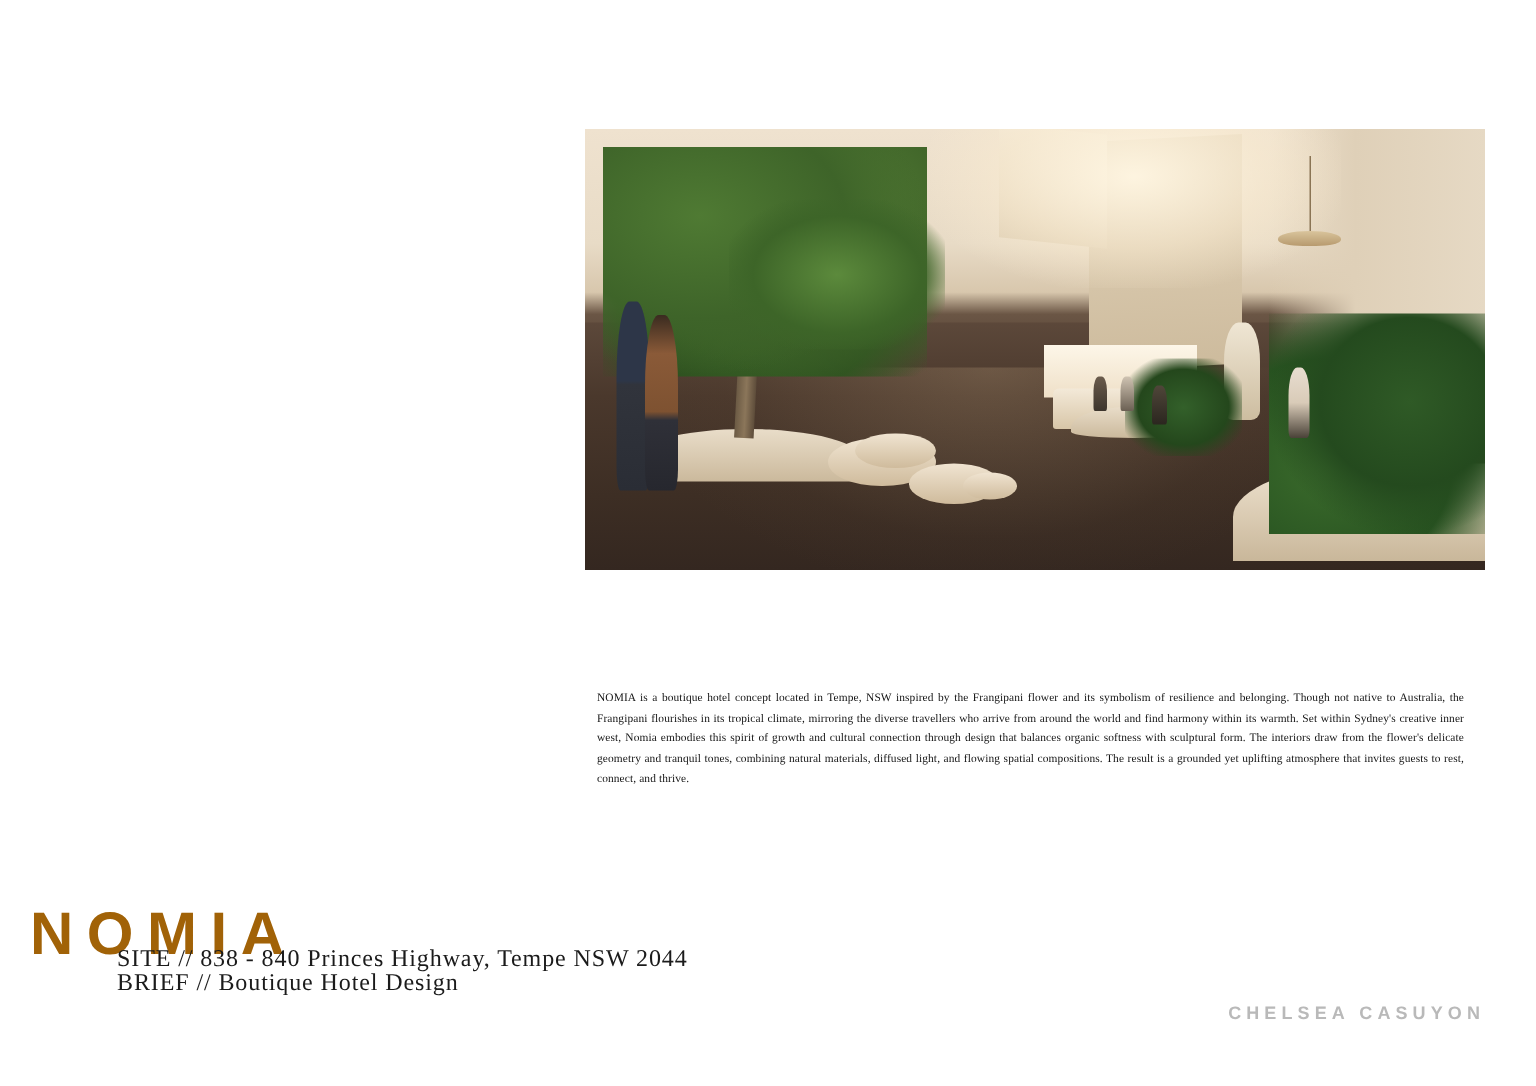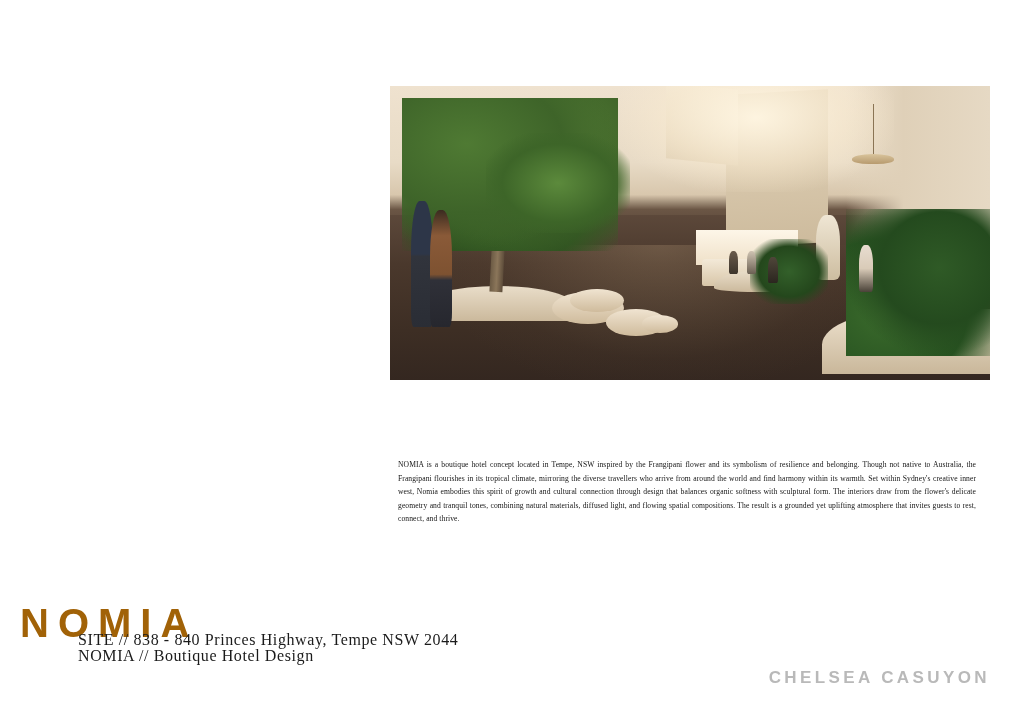--- a/index.html
+++ b/index.html
@@ -282,21 +282,21 @@
     margin-left: 28px;
   }
   .meta div { white-space: nowrap; }
 
   
   .credit {
     position: absolute;
     right: 34px;
     top: 668px;
     font-family: "Liberation Sans", sans-serif;
-    font-size: 17px;
+    font-size: 12px;
     font-weight: bold;
     letter-spacing: 3.4px;
     color: #b9b9b9;
   }
 </style>
 </head>
 <body>
 
 <div class="render-wrap">
   <div class="render">
@@ -339,16 +339,16 @@
     <div class="fig fig-f"></div>
   </div>
 </div>
 
 <p class="body-text">NOMIA is a boutique hotel concept located in Tempe, NSW inspired by the Frangipani flower and its symbolism of resilience and belonging. Though not native to Australia, the Frangipani flourishes in its tropical climate, mirroring the diverse travellers who arrive from around the world and find harmony within its warmth. Set within Sydney's creative inner west, Nomia embodies this spirit of growth and cultural connection through design that balances organic softness with sculptural form. The interiors draw from the flower's delicate geometry and tranquil tones, combining natural materials, diffused light, and flowing spatial compositions. The result is a grounded yet uplifting atmosphere that invites guests to rest, connect, and thrive.</p>
 
 <h1 class="title">NOMIA</h1>
 
 <div class="meta">
   <div>SITE // 838 - 840 Princes Highway, Tempe NSW 2044</div>
-  <div>NOMIA // Boutique Hotel Design</div>
+  <div>BRIEF // Boutique Hotel Design</div>
 </div>
 
 <div class="credit">CHELSEA CASUYON</div>
 
 </body></html>

